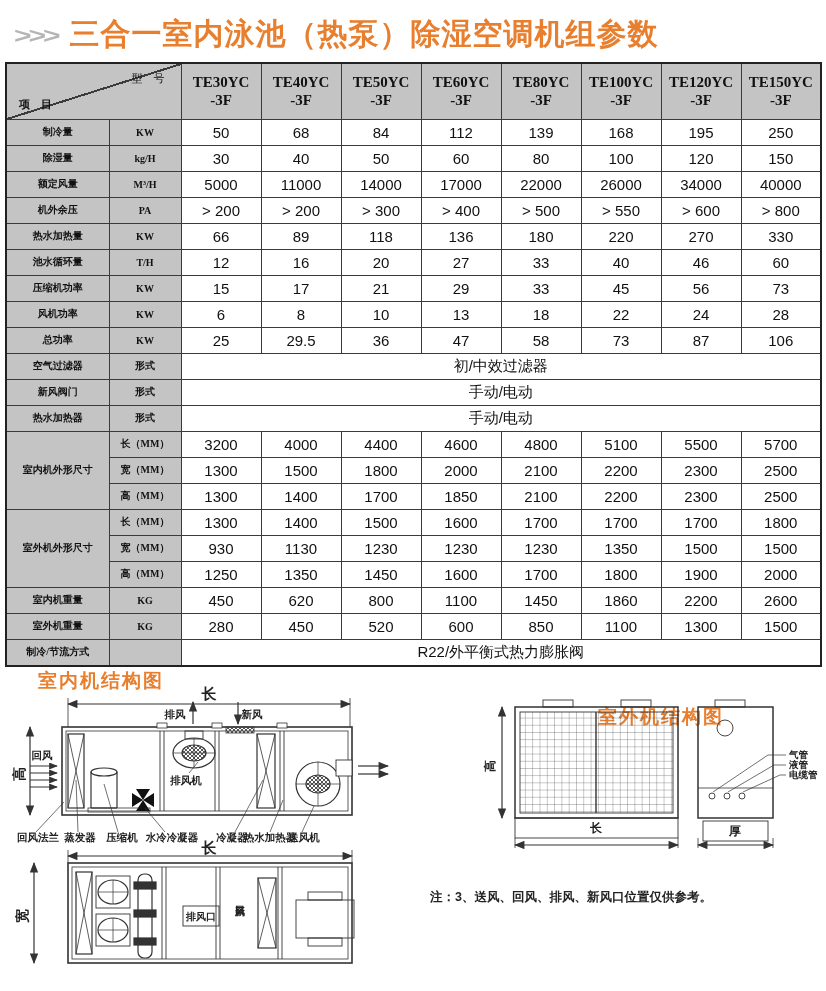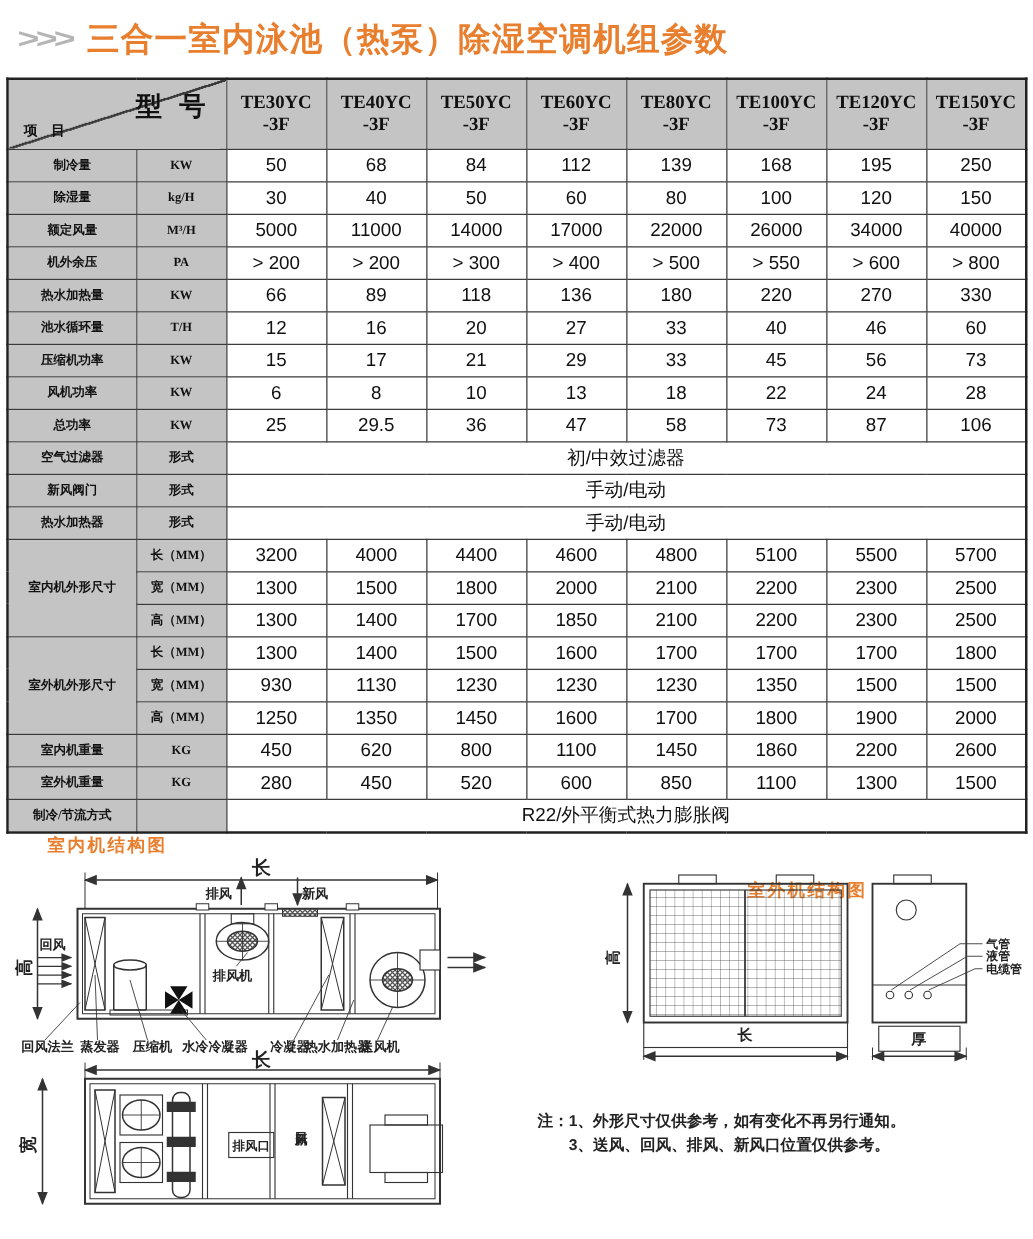--- a/index.html
+++ b/index.html
@@ -3,38 +3,38 @@
 <meta charset="utf-8">
 <style>
   html,body{margin:0;padding:0;}
   body{
     width:826px;height:991px;position:relative;background:#fff;overflow:hidden;
     font-family:"Liberation Sans","DejaVu Sans",sans-serif;color:#111;
   }
   
   .title-row{position:absolute;left:14px;top:14px;display:flex;align-items:center;gap:12px;}
   .chev{color:#b5b5b5;font-weight:bold;font-size:30px;letter-spacing:-3px;transform:scaleY(.75);}
-  .page-title{margin:0;color:#e87f2e;font-size:26px;font-weight:bold;letter-spacing:1px;}
+  .page-title{margin:0;color:#e87f2e;font-size:30px;font-weight:bold;letter-spacing:1px;}
   
   .spec{position:absolute;left:5px;top:62px;width:816px;border-collapse:collapse;table-layout:fixed;
         border:2px solid #222;font-size:15px;}
   .spec th,.spec td{border:1px solid #3a3a3a;text-align:center;padding:0;height:25px;
         overflow:hidden;white-space:nowrap;}
   .spec thead tr{height:56px;}
   .gray{background:#c4c4c4;font-family:Liberation Serif, serif;}
   .val{background:#fff;font-weight:normal;}
   .lbl,.unit{font-weight:bold;font-size:10px;}
   .model{font-weight:bold;font-size:15px;}
   .model div{line-height:1.25;}
   .corner{position:relative;background-color:#c4c4c4;
     background-image:linear-gradient(to bottom right,transparent calc(50% - 1px),#3a3a3a calc(50% - 1px),#3a3a3a calc(50% + 1px),transparent calc(50% + 1px));}
-  .c-top{position:absolute;top:7px;right:12px;font-weight:bold;font-size:21px;letter-spacing:4px;}
+  .c-top{position:absolute;top:7px;right:12px;font-weight:normal;font-size:11px;letter-spacing:4px;}
   .c-bot{position:absolute;bottom:7px;left:12px;font-weight:bold;font-size:11px;letter-spacing:4px;}
   
-  .diag-title{position:absolute;color:#e87f2e;font-size:14px;font-weight:bold;letter-spacing:2px;}
+  .diag-title{position:absolute;color:#e87f2e;font-size:19px;font-weight:bold;letter-spacing:2px;}
   #indoor-title{left:38px;top:668px;}
   #outdoor-title{left:598px;top:704px;}
   .dsvg{position:absolute;}
   
   .notes{position:absolute;left:430px;top:888px;display:flex;font-size:12.5px;line-height:19px;
          font-weight:bold;color:#222;white-space:nowrap;}
   .note-prefix{flex:0 0 auto;}
 </style>
 </head>
 <body>
@@ -550,16 +550,15 @@
       <text x="359" y="98">气管</text>
       <text x="359" y="108">液管</text>
       <text x="359" y="118">电缆管</text>
     </g>
   </g>
 </svg>
 
 <div class="notes">
   <span class="note-prefix">注：</span>
   <div id="note-list">
-      <div class="note-line">1、外形尺寸仅供参考，如有变化不再另行通知。</div>
       <div class="note-line">3、送风、回风、排风、新风口位置仅供参考。</div>
     </div>
 </div>
 
 </body></html>

